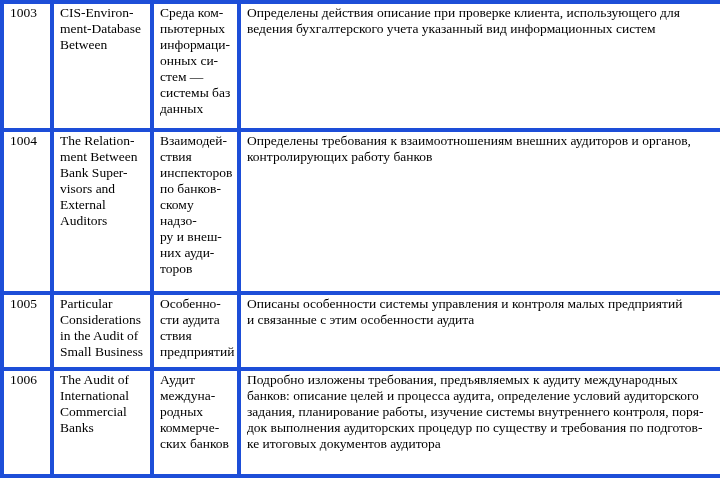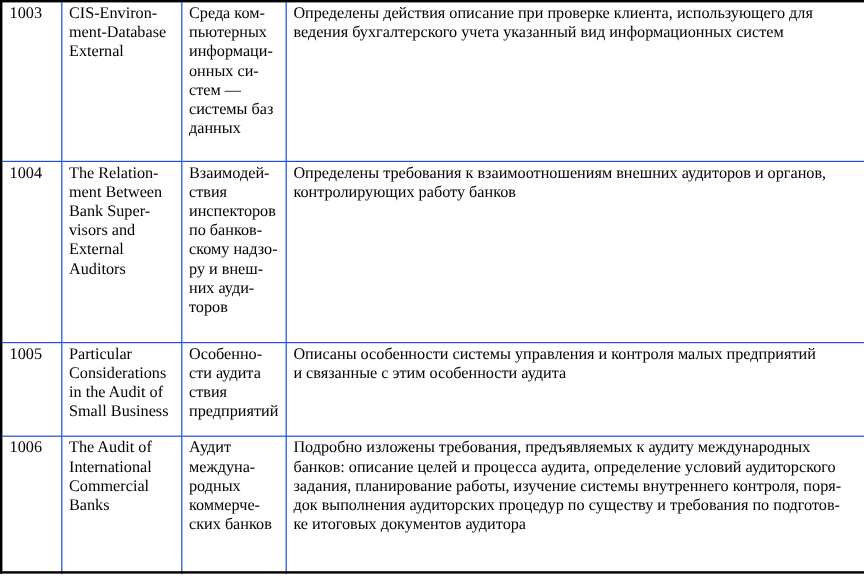--- a/index.html
+++ b/index.html
@@ -15,21 +15,21 @@
     color: #000000;
   }
   table.standards-table {
     width: 720px;
     height: 478px;
     border-collapse: collapse;
     table-layout: fixed;
     border: 2px solid #000000;
   }
   table.standards-table td {
-    border: 1px solid #1d4ed8;
+    border: 4px solid #1d4ed8;
     vertical-align: top;
     padding: 1px 4px 0 6px;
     font-size: 13.5px;
     line-height: 16px;
     white-space: pre-line;
     overflow: hidden;
   }
   col.c-id    { width: 50px; }
   col.c-en    { width: 100px; }
   col.c-ru    { width: 87px; }
@@ -49,21 +49,21 @@
     <col class="c-id">
     <col class="c-en">
     <col class="c-ru">
     <col class="c-desc">
   </colgroup>
   <tbody id="rows">
   <tr class="r-0">
     <td>1003</td>
     <td>CIS-Environ-
 ment-Database
-External</td>
+Between</td>
     <td>Среда ком-
 пьютерных
 информаци-
 онных си-
 стем —
 системы баз
 данных</td>
     <td>Определены действия описание при проверке клиента, использующего для
 ведения бухгалтерского учета указанный вид информационных систем</td>
   </tr>

